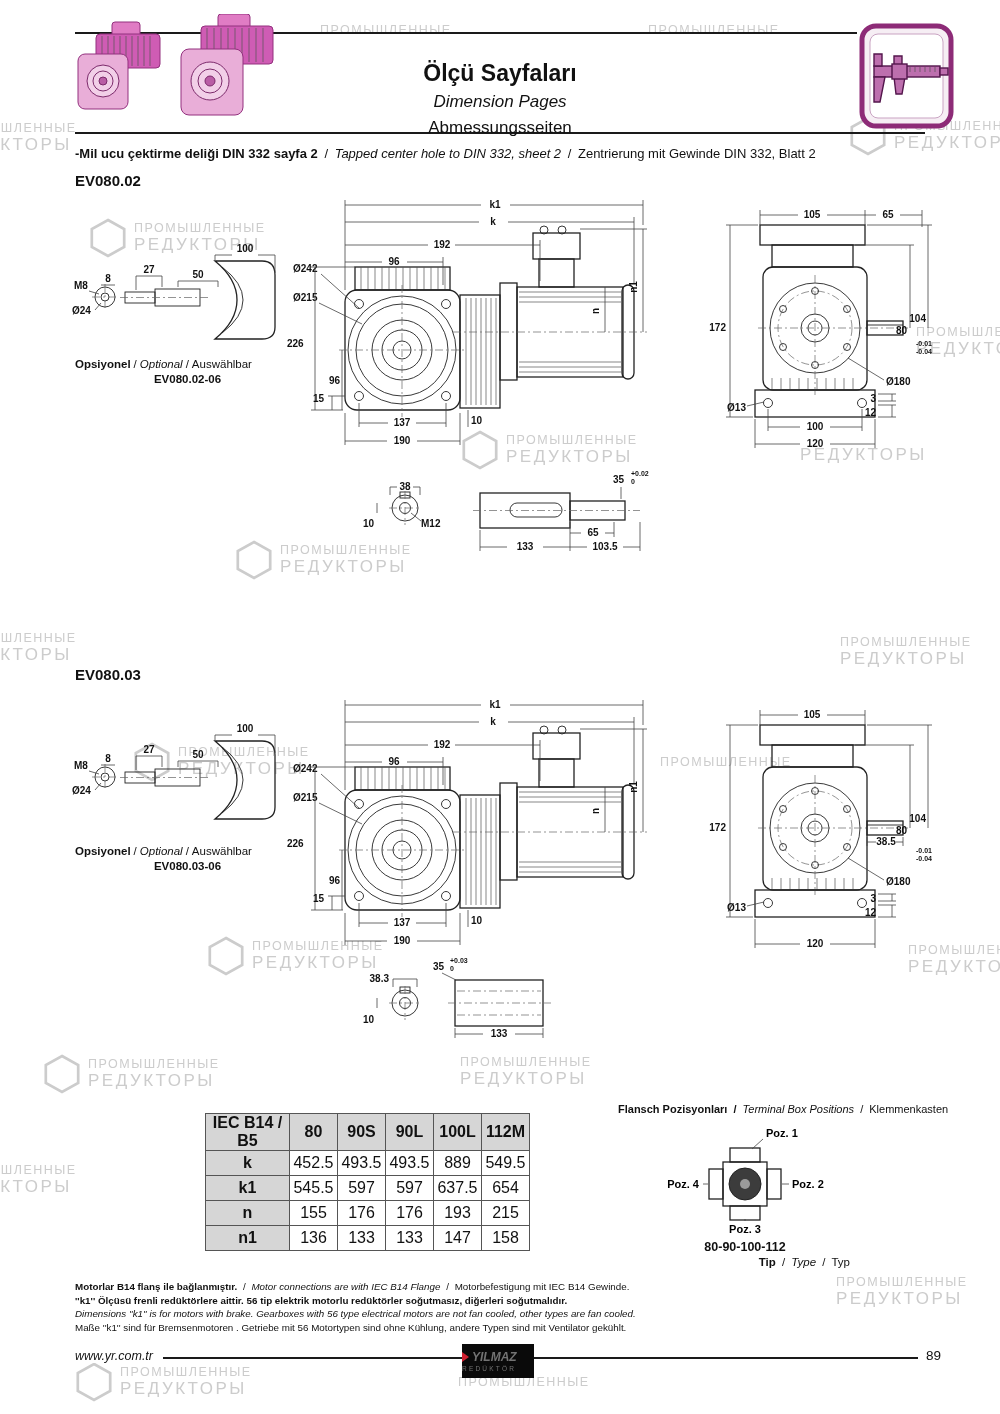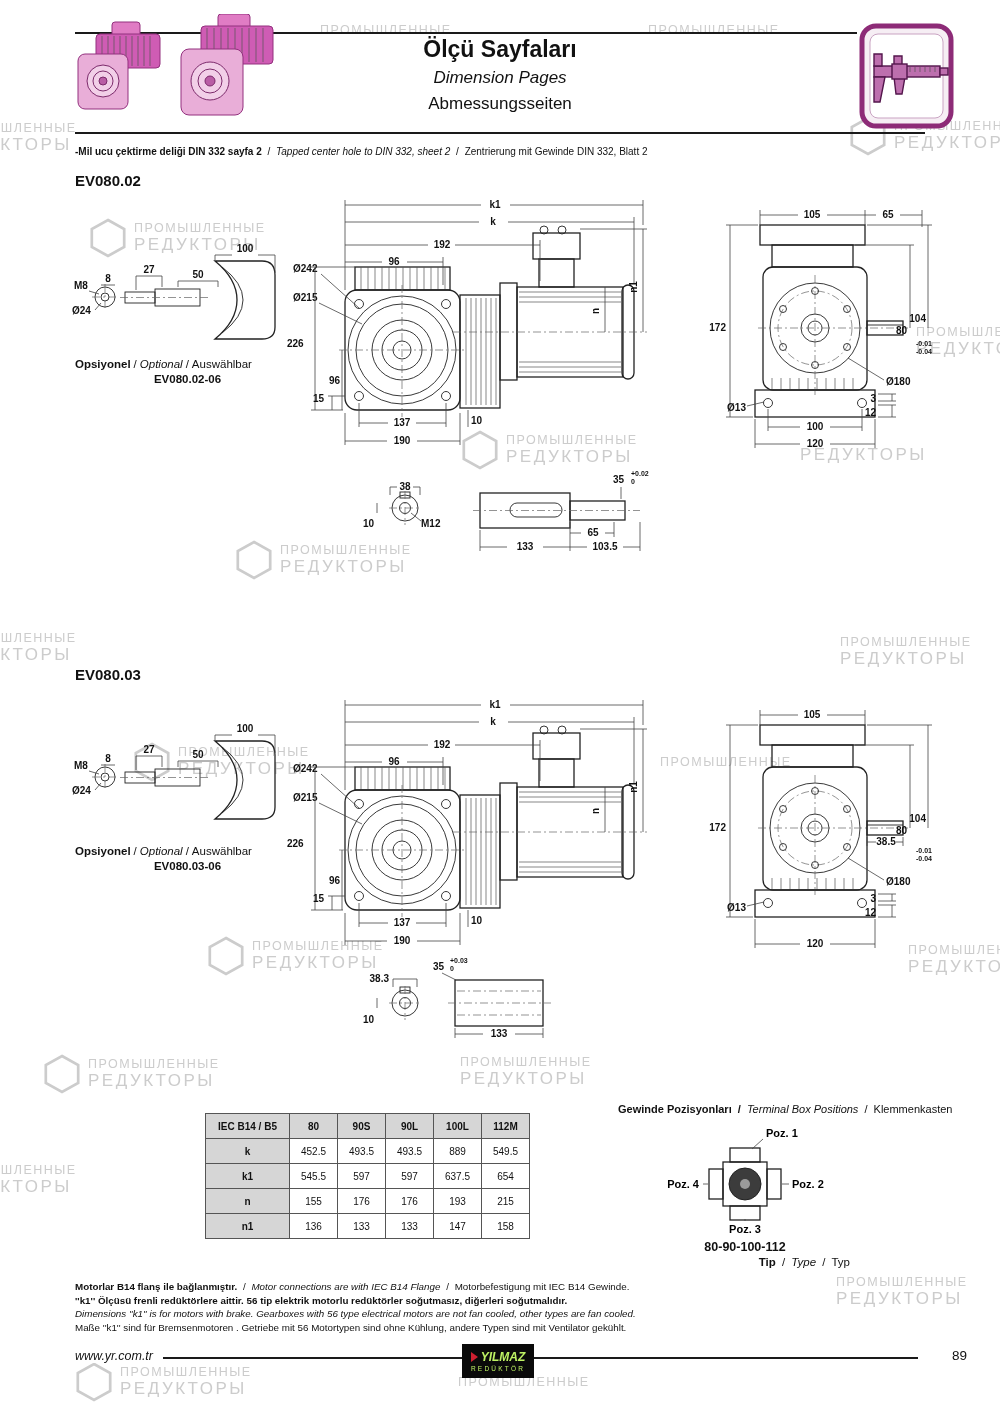--- a/index.html
+++ b/index.html
@@ -12,62 +12,62 @@
 
   
   .wm { position:absolute; display:flex; align-items:center; gap:8px; color:#cccccc; z-index:0; }
   .wm-hex { width:36px; height:40px; flex:0 0 auto; }
   .wm-text { display:flex; flex-direction:column; line-height:1.08; white-space:nowrap; }
   .wm-l1 { font-size:12.5px; letter-spacing:1.5px; }
   .wm-l2 { font-size:17px; letter-spacing:2.5px; }
 
   .hline { position:absolute; background:#1a1a1a; height:1.5px; }
 
-  .header-titles { text-align:center; }
+  .header-titles { text-align:center;margin-top:24px; }
   .title-tr { font-size:23px; font-weight:bold; line-height:30px; }
   .title-en { font-size:17px; font-style:italic; line-height:27px; }
   .title-de { font-size:17px; line-height:26px; }
 
   .b { font-weight:bold; }
   .i { font-style:italic; }
   .sp { margin:0 3px; }
 
-  .top-note { font-size:10px; }
+  .top-note { font-size:13px; }
   .model-heading { font-size:15px; font-weight:bold; }
 
   .opt-block { width:225px; font-size:11.5px; }
   .opt-model { text-align:center; font-weight:bold; margin-top:3px; }
 
   
   svg text { font-family:"Liberation Sans", sans-serif; }
   .dt  { font-size:10px; font-weight:bold; fill:#111; }
   .dts { font-size:7px;  font-weight:bold; fill:#111; }
   .ol  { fill:none; stroke:#222; stroke-width:1.3; }
   .ol2 { fill:none; stroke:#222; stroke-width:0.9; }
   .dim { stroke:#444; stroke-width:0.8; fill:none; }
   .ctr { stroke:#666; stroke-width:0.7; stroke-dasharray:8 3 2 3; fill:none; }
   .fin { stroke:#555; stroke-width:0.7; fill:none; }
 
   
-  .dim-table { border-collapse:collapse; font-size:10px; background:#fff; }
+  .dim-table { border-collapse:collapse; font-size:16px; background:#fff; }
   .dim-table td { border:1px solid #555; text-align:center; width:48px; height:25px; }
   .dim-table td.hdr, .dim-table td.lbl { background:#d6d6d6; font-weight:bold; }
   .dim-table td:first-child { width:84px; }
 
   .term-title { font-size:11px; white-space:nowrap; }
   .term-models { width:210px; text-align:center; font-weight:bold; font-size:12.5px; }
   .term-tip { width:210px; text-align:right; font-size:11.5px; }
   .poz { font-size:11px; font-weight:bold; }
 
   .notes { font-size:9.8px; line-height:13.5px; }
 
   .website { font-style:italic; font-size:12.5px; background:#fff; padding-right:10px; z-index:2; }
   .pagenum { font-size:13.5px; z-index:2; }
-  .logo { width:72px; height:34px; background:#0a0a0a; color:#bef264; display:flex; flex-direction:column;
-          align-items:center; justify-content:center; z-index:2; }
+  .logo { width:72px; height:34px; background:#0a0a0a; color:#737373; display:flex; flex-direction:column;
+          align-items:flex-start; justify-content:center; z-index:2; }
   .logo-top { display:flex; align-items:center; gap:3px; font-style:italic; font-weight:bold; font-size:12px; line-height:1; }
   .logo-tri { width:0; height:0; border-left:7px solid #cf2030; border-top:5px solid transparent; border-bottom:5px solid transparent; }
   .logo-sub { font-size:6.5px; letter-spacing:2.2px; margin-top:2px; }
 </style>
 </head>
 <body>
 
 <div class="page">
 
   <div class="layer">
@@ -896,21 +896,21 @@
           <td>136</td>
           <td>133</td>
           <td>133</td>
           <td>147</td>
           <td>158</td>
         </tr>
       </tbody>
     </table>
 
     <div class="abs term-title" style="left:618px; top:1103px;">
-      <span class="b">Gewinde Pozisyonları</span>
+      <span class="b">Flansch Pozisyonları</span>
       <span class="b sp">/</span>
       <span class="i">Terminal Box Positions</span>
       <span class="sp">/</span>
       <span>Klemmenkasten</span>
     </div>
 
     <svg class="abs" style="left:625px; top:1122px;" width="250" height="116" viewBox="0 0 250 116">
       <g>
         <rect class="ol" x="98" y="40" width="44" height="44"></rect>
         <circle cx="120" cy="62" r="16" fill="#3c3c3c" stroke="#222"></circle>
@@ -951,16 +951,16 @@
 
     <div class="hline" style="left:75px; top:1357px; width:843px; height:2px;"></div>
     <span class="abs website" style="left:75px; top:1349px;">www.yr.com.tr</span>
     <div class="logo abs" style="left:462px; top:1344px;">
       <div class="logo-top">
         <span class="logo-tri"></span>
         <span>YILMAZ</span>
       </div>
       <div class="logo-sub">REDÜKTÖR</div>
     </div>
-    <span class="abs pagenum" style="left:952px; top:1348px;">89</span>
+    <span class="abs pagenum" style="left:926px; top:1348px;">89</span>
 
   </div>
 </div>
 
 </body></html>

